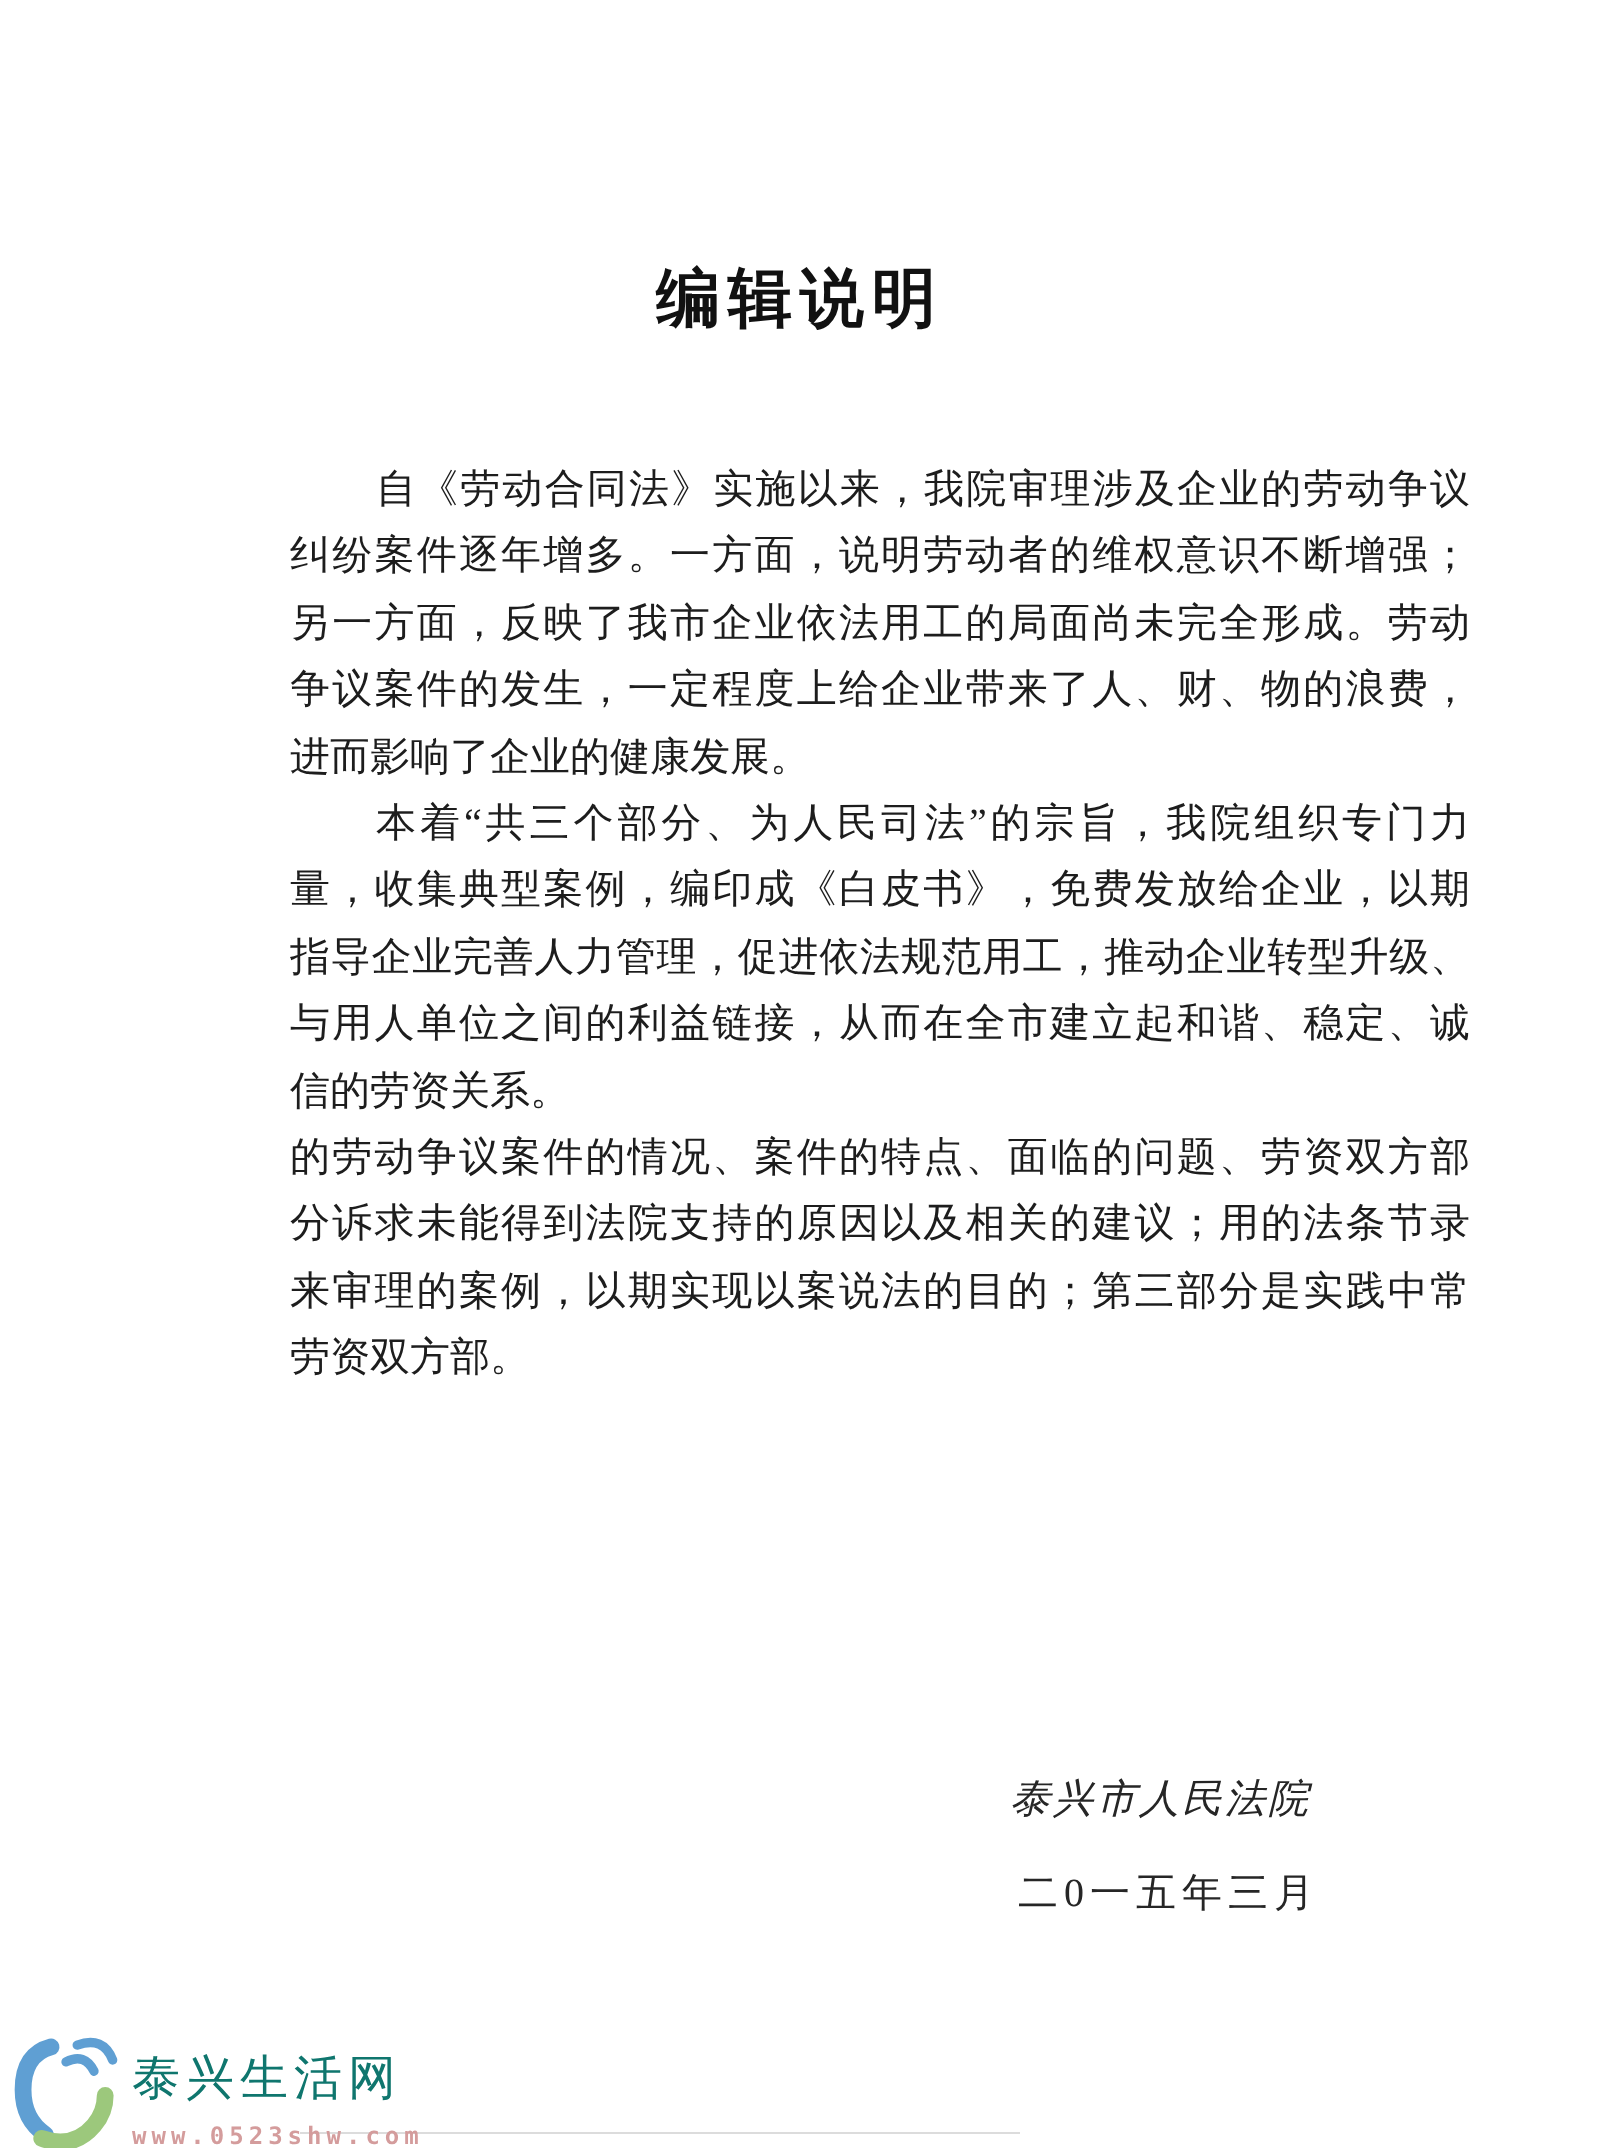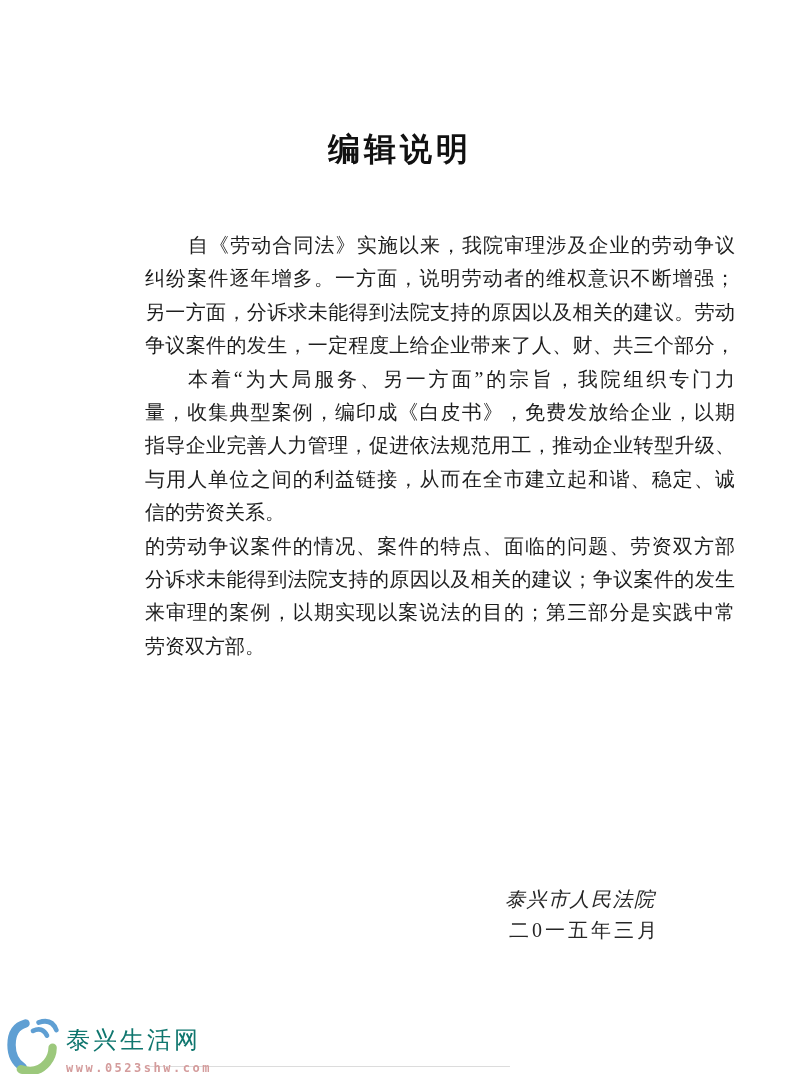--- a/index.html
+++ b/index.html
@@ -52,21 +52,21 @@
     top: 886px;
     width: 180px;
     color: #262626;
   }
   .signature-org {
     font-size: 20px;
     letter-spacing: 1.5px;
     font-style: italic;
   }
   .signature-date {
-    margin-top: 4px;
+    margin-top: 20px;
     margin-left: 4px;
     font-size: 20px;
     letter-spacing: 3px;
   }
   .watermark {
     position: absolute;
     left: 5px;
     top: 1014px;
     display: flex;
     align-items: flex-start;
@@ -98,29 +98,30 @@
 </head>
 <body>
 
 <div class="page">
 
   <h1 class="page-title">编辑说明</h1>
 
   <div class="document-body">
       <div class="line first">自《劳动合同法》实施以来，我院审理涉及企业的劳动争议</div>
       <div class="line">纠纷案件逐年增多。一方面，说明劳动者的维权意识不断增强；</div>
-      <div class="line">另一方面，分诉求未能得到法院支持的原因以及相关的建议。劳动</div>
-      <div class="line">争议案件的发生，一定程度上给企业带来了人、财、共三个部分，</div>
-      <div class="line first">本着“为大局服务、另一方面”的宗旨，我院组织专门力</div>
+      <div class="line">另一方面，反映了我市企业依法用工的局面尚未完全形成。劳动</div>
+      <div class="line">争议案件的发生，一定程度上给企业带来了人、财、物的浪费，</div>
+      <div class="line last">进而影响了企业的健康发展。</div>
+      <div class="line first">本着“共三个部分、为人民司法”的宗旨，我院组织专门力</div>
       <div class="line">量，收集典型案例，编印成《白皮书》，免费发放给企业，以期</div>
       <div class="line">指导企业完善人力管理，促进依法规范用工，推动企业转型升级、</div>
       <div class="line">与用人单位之间的利益链接，从而在全市建立起和谐、稳定、诚</div>
       <div class="line last">信的劳资关系。</div>
       <div class="line">的劳动争议案件的情况、案件的特点、面临的问题、劳资双方部</div>
-      <div class="line">分诉求未能得到法院支持的原因以及相关的建议；争议案件的发生</div>
+      <div class="line">分诉求未能得到法院支持的原因以及相关的建议；用的法条节录</div>
       <div class="line">来审理的案例，以期实现以案说法的目的；第三部分是实践中常</div>
       <div class="line last">劳资双方部。</div>
     </div>
 
   <div class="signature-block">
     <div class="signature-org">泰兴市人民法院</div>
     <div class="signature-date">二0一五年三月</div>
   </div>
 
   <div class="scan-line"></div>

